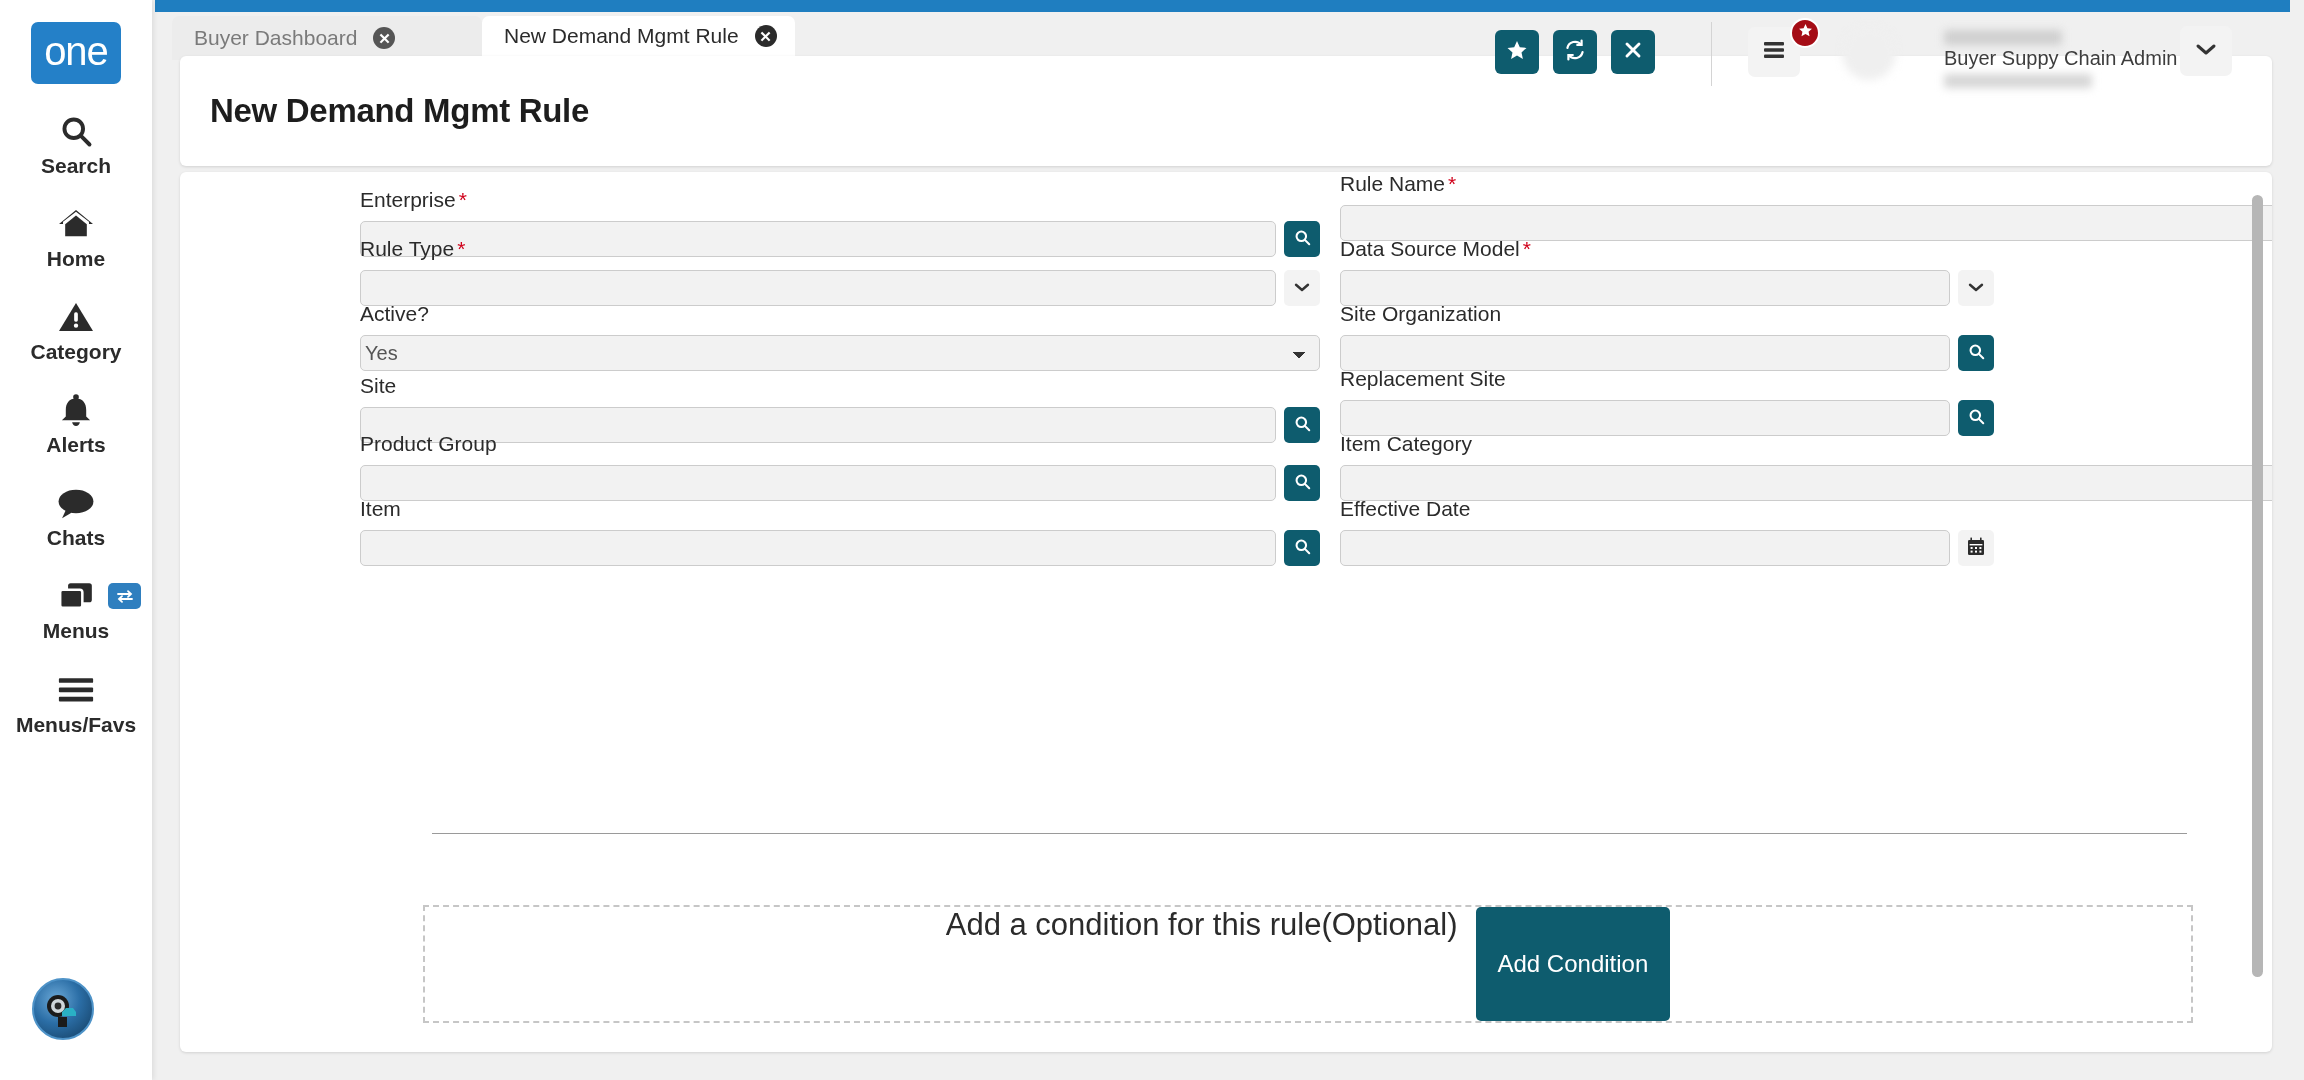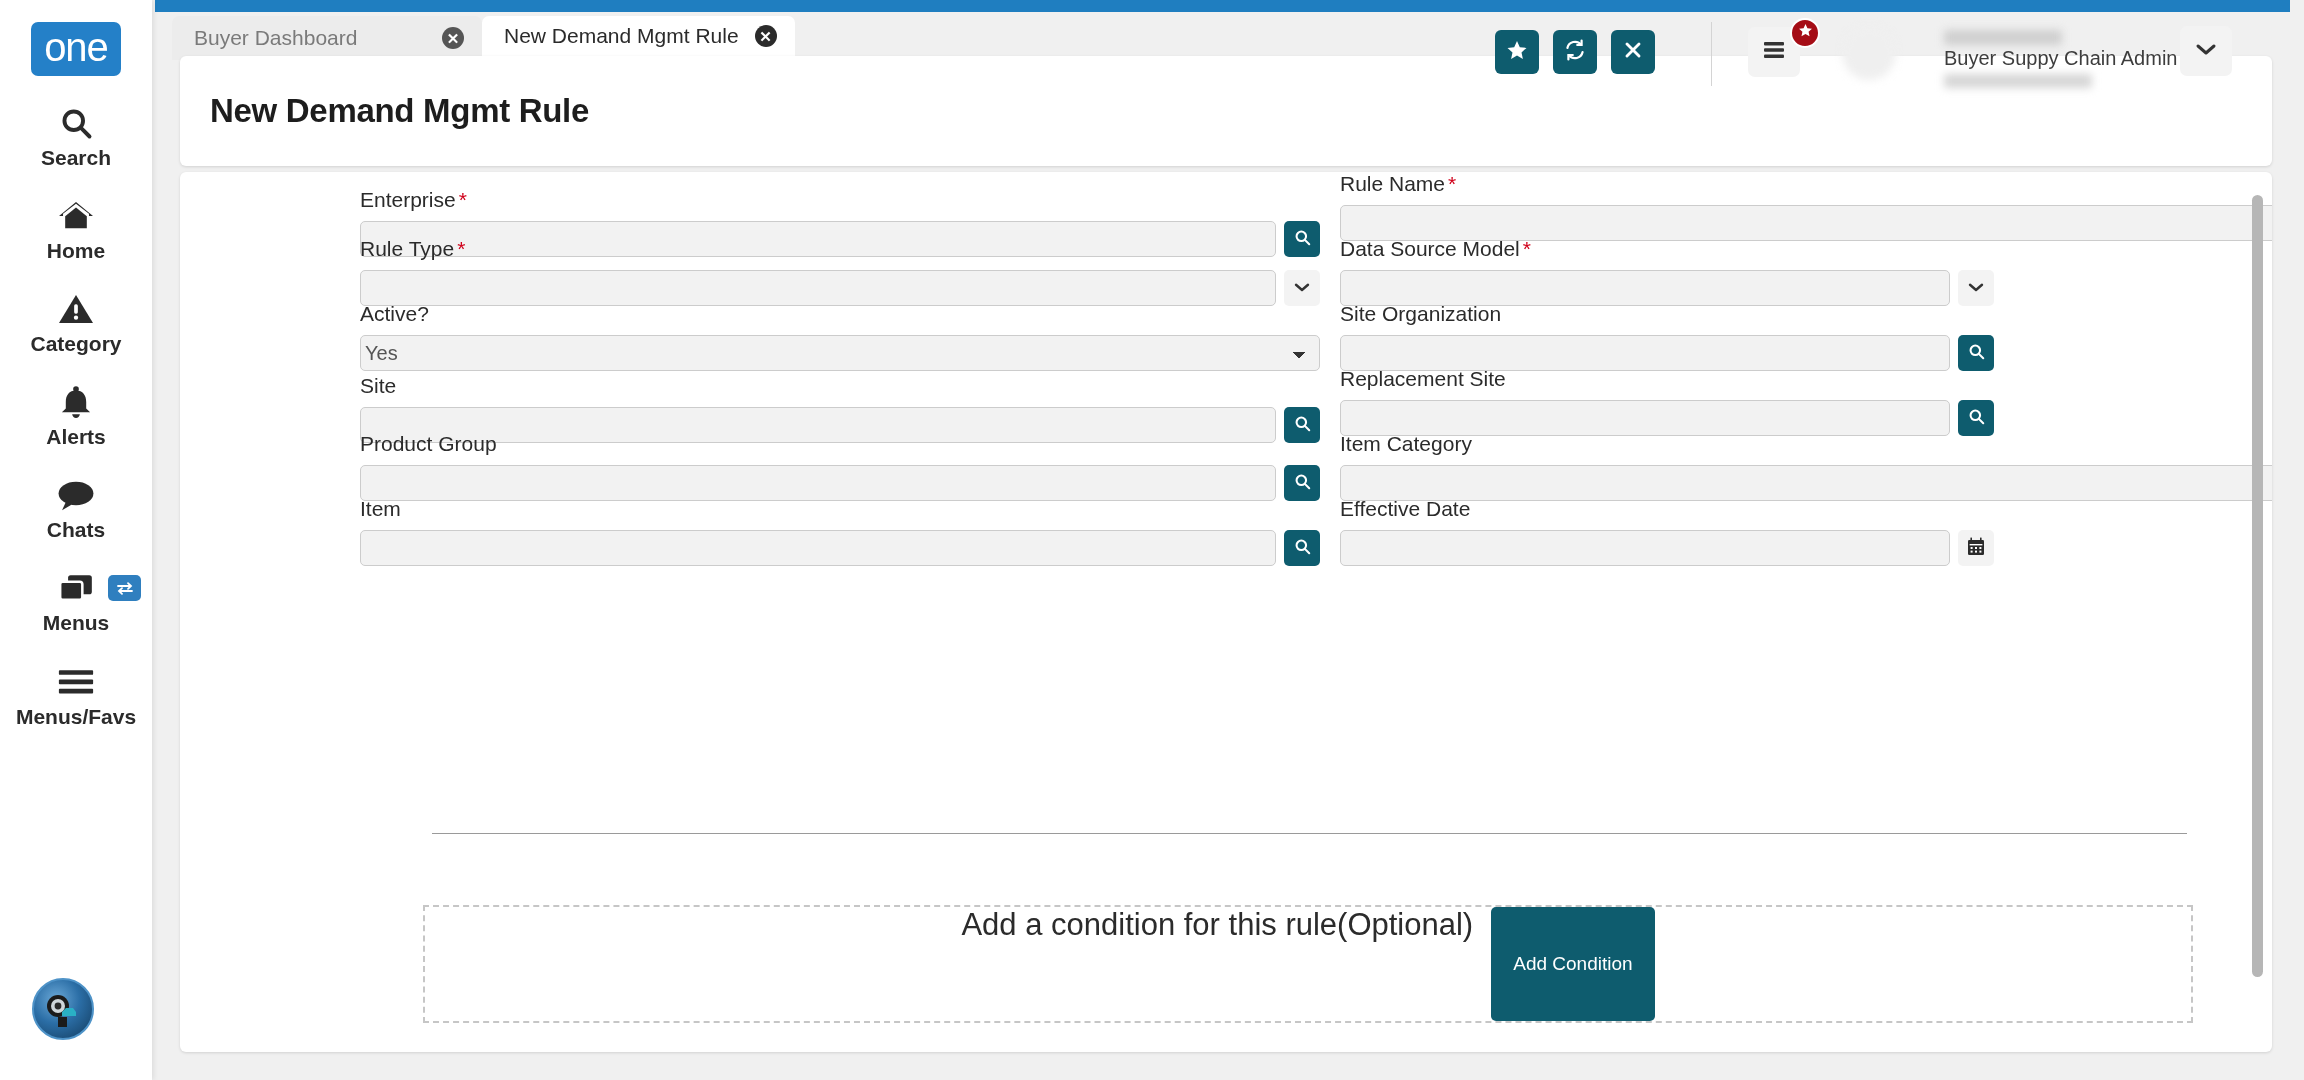--- a/index.html
+++ b/index.html
@@ -14,21 +14,21 @@
   #left-rail {
     position: absolute; left: 0; top: 0;
     width: 152px; height: 1080px;
     background: #ffffff;
     box-shadow: 2px 0 5px rgba(0,0,0,0.08);
     z-index: 30;
     display: flex; flex-direction: column; align-items: center;
   }
   #brand-logo {
     margin-top: 22px;
-    width: 90px; height: 54px;
+    width: 90px; height: 62px;
     background: #2480c8;
     border-radius: 7px;
     display: flex; align-items: center; justify-content: center;
     color: #ffffff;
     font-size: 40px;
     font-weight: 400;
     letter-spacing: -1px;
     line-height: 1;
     padding-bottom: 4px;
   }
@@ -73,21 +73,21 @@
   #tab-bar {
     position: absolute; left: 152px; top: 12px;
     width: 2152px; height: 48px;
     background: #f0f0f0;
     display: flex; align-items: flex-end;
     padding-left: 20px;
   }
   .tab {
     height: 44px;
     min-width: 310px;
-    display: flex; align-items: center; justify-content: space-between;
+    display: flex; align-items: center; 
     padding: 0 18px 0 22px;
     font-size: 21px;
     border-radius: 7px 7px 0 0;
     cursor: pointer;
     position: relative;
   }
   .tab.inactive { background: #ececec; color: #7a7a7a; }
   .tab.active { background: #ffffff; color: #2b2b2b; border-bottom: 4px solid #0e5c6e; }
   .tab-close {
     width: 22px; height: 22px; border-radius: 50%;
@@ -259,21 +259,21 @@
     width: 1770px; height: 118px;
     border: 2px dashed #c6c6c6;
     display: flex; justify-content: center;
     gap: 18px;
   }
   #condition-text {
     font-size: 31px; color: #2b2b2b; font-weight: 500;
   }
   #add-condition-btn {
     background: #0e5c6e; color: #ffffff;
-    font-size: 19px;
+    font-size: 24px;
     padding: 18px 22px;
     border-radius: 5px;
     border: none;
     cursor: pointer;
     font-family: "Liberation Sans", sans-serif;
     white-space: nowrap;
   }
 
   #form-scrollbar {
     position: absolute; left: 2252px; top: 195px;

